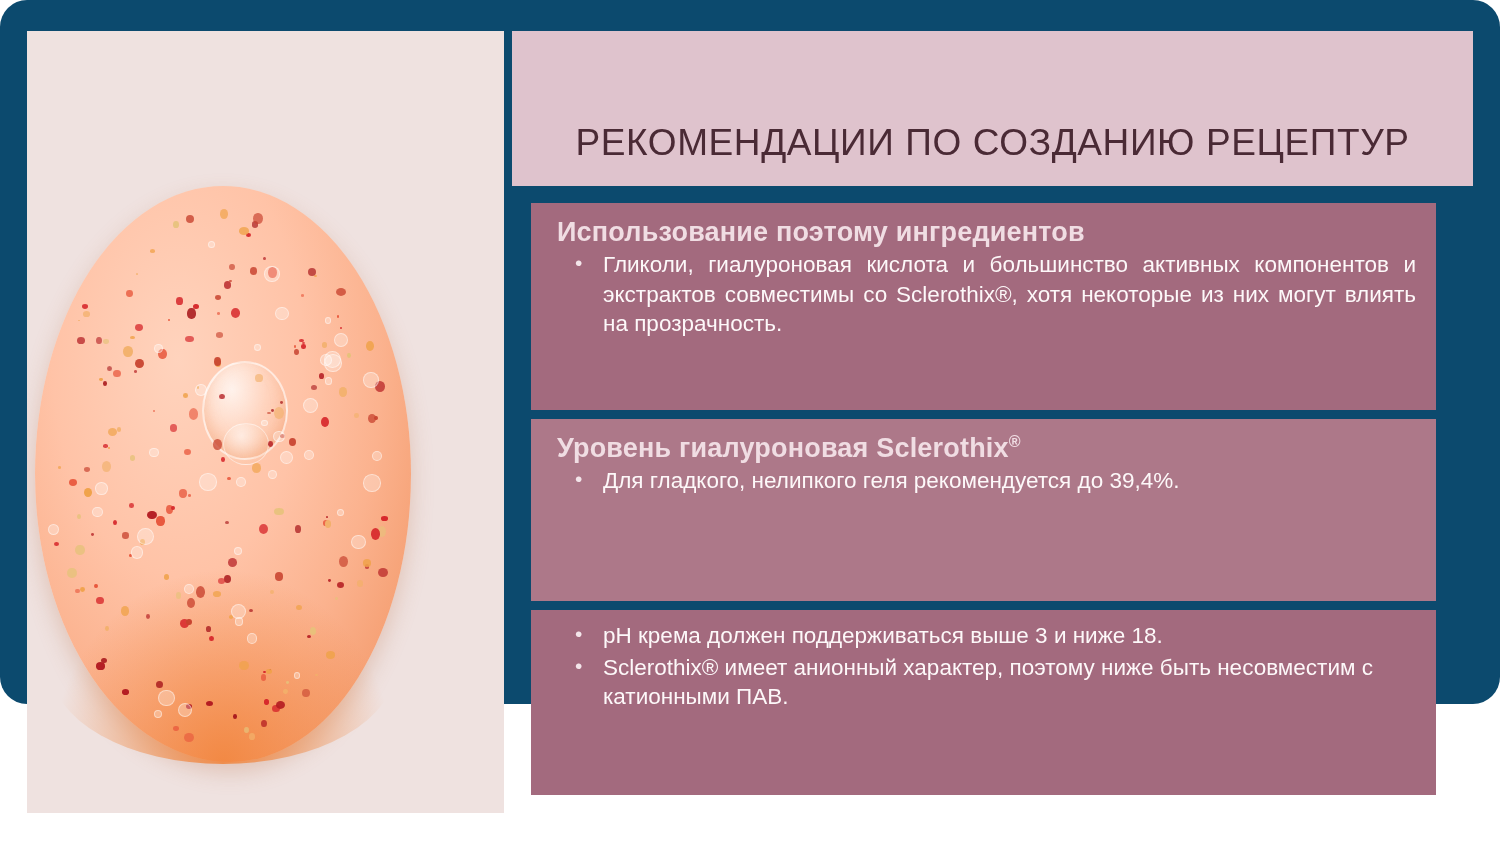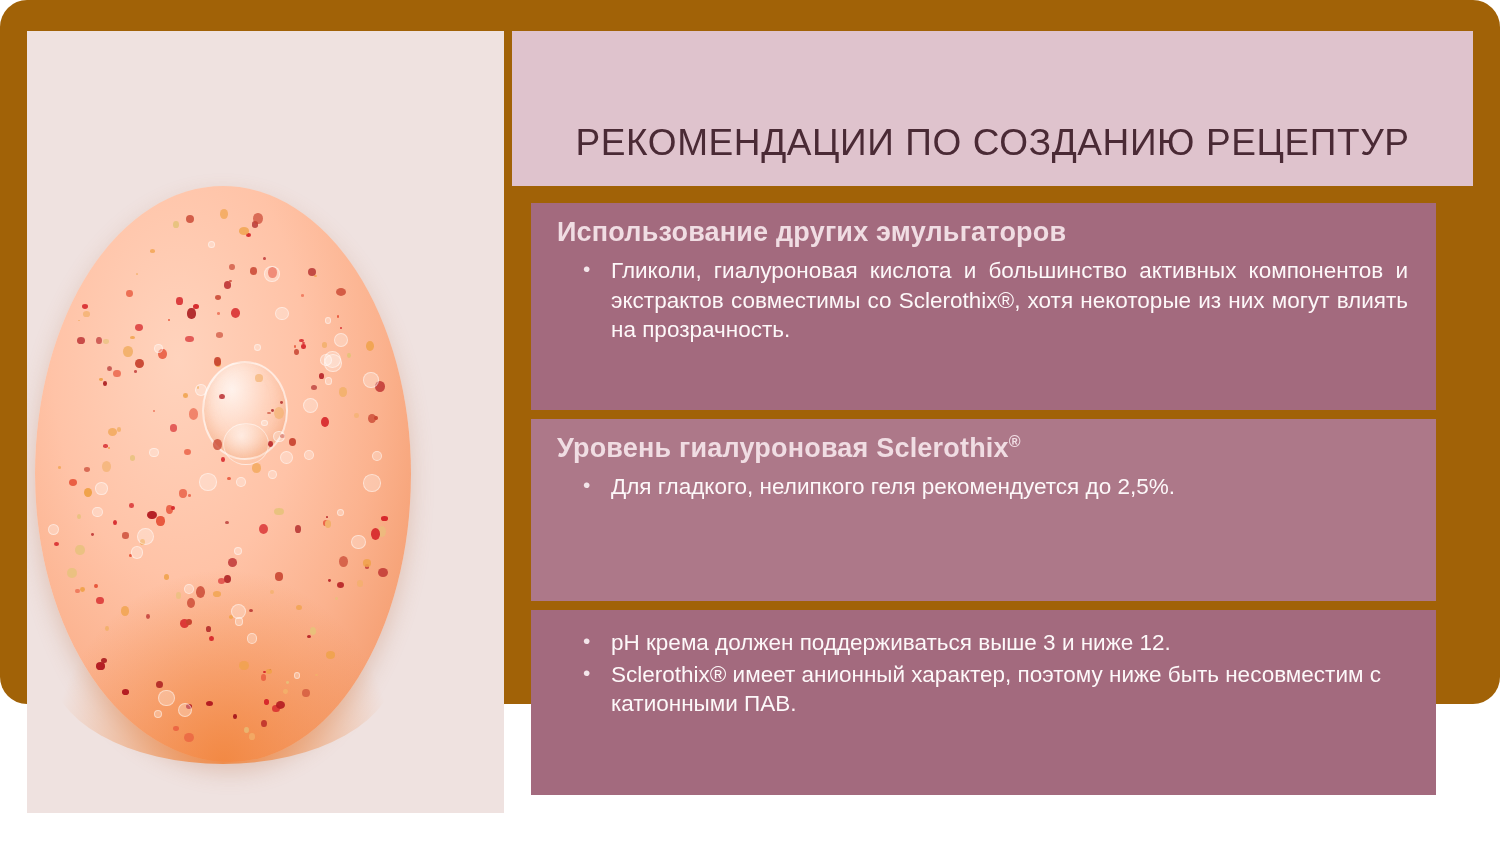--- a/index.html
+++ b/index.html
@@ -11,21 +11,21 @@
     width: 1500px;
     height: 844px;
     overflow: hidden;
     font-family: "Liberation Sans", sans-serif;
   }
 
   .slide {
     position: relative;
     width: 1500px;
     height: 704px;
-    background: #a16207;
+    background: #0c4a6e;
     border-radius: 27px;
   }
 
   
   .image-panel {
     position: absolute;
     left: 27px;
     top: 31px;
     width: 477px;
     height: 782px;
@@ -124,21 +124,21 @@
     color: #f0dde3;
     letter-spacing: 0.2px;
   }
   .card h2 sup {
     font-size: 16px;
     vertical-align: super;
   }
 
   ul.bullets {
     list-style: none;
-    margin: 8px;
+    margin: 0;
     padding: 0;
   }
   ul.bullets li {
     position: relative;
     padding-left: 46px;
     font-size: 22.5px;
     line-height: 1.32;
     color: #fdf8f9;
     margin: 1px 0 2px 0;
   }
@@ -383,33 +383,33 @@
         <div class="speck" style="left: 248.103px; top: 275.565px; width: 11.8143px; height: 11.8143px; background: rgba(255, 255, 255, 0.28); border: 1px solid rgba(255, 255, 255, 0.45);"></div>
         <div class="speck" style="left: 237.299px; top: 235.169px; width: 13.4097px; height: 13.4097px; background: rgba(255, 255, 255, 0.28); border: 1px solid rgba(255, 255, 255, 0.45);"></div>
       </div>
   </div>
 
   <div class="title-band">
     <div class="title-text">РЕКОМЕНДАЦИИ ПО СОЗДАНИЮ РЕЦЕПТУР</div>
   </div>
 
   <div class="card card-1">
-    <h2>Использование других эмульгаторов</h2>
+    <h2>Использование поэтому ингредиентов</h2>
     <ul class="bullets">
       <li class="justify">Гликоли, гиалуроновая кислота и большинство активных компонентов и экстрактов совместимы со Sclerothix®, хотя некоторые из них могут влиять на прозрачность.</li>
     </ul>
   </div>
 
   <div class="card card-2 alt">
     <h2><span>Уровень гиалуроновая Sclerothix</span><sup>®</sup></h2>
     <ul class="bullets">
-      <li>Для гладкого, нелипкого геля рекомендуется до 2,5%.</li>
+      <li>Для гладкого, нелипкого геля рекомендуется до 39,4%.</li>
     </ul>
   </div>
 
   <div class="card card-3">
     <ul class="bullets">
-      <li>pH крема должен поддерживаться выше 3 и ниже 12.</li>
+      <li>pH крема должен поддерживаться выше 3 и ниже 18.</li>
       <li>Sclerothix® имеет анионный характер, поэтому ниже быть несовместим с катионными ПАВ.</li>
     </ul>
   </div>
 
 </div>
 
 </body></html>

